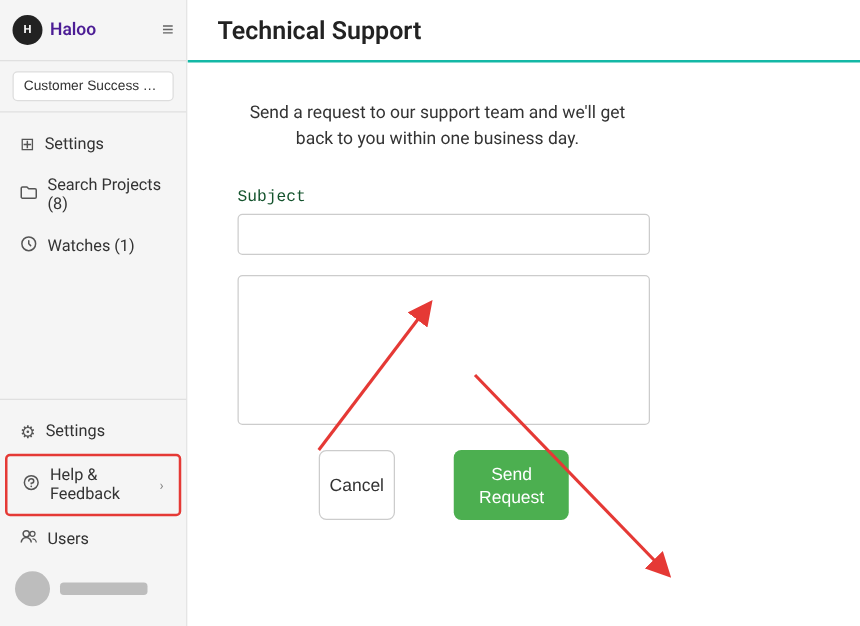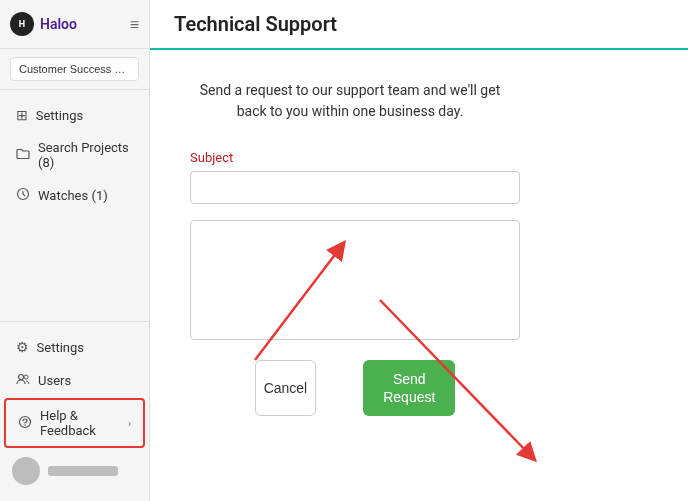--- a/index.html
+++ b/index.html
@@ -181,23 +181,24 @@
       margin-bottom: 28px;
     }
 
     .form-section {
       width: 100%;
       max-width: 330px;
     }
 
     .form-label {
       font-size: 13px;
-      color: #b91c1c;
+      color: #14532d;
       margin-bottom: 6px;
       display: block;
+      font-family: Liberation Mono, monospace;
     }
 
     .form-input {
       width: 100%;
       border: 1px solid #ccc;
       border-radius: 4px;
       padding: 8px 10px;
       font-size: 13px;
       outline: none;
       background: #fff;
@@ -296,43 +297,43 @@
         </svg>
       </span>
       <span>Watches (1)</span>
     </div>
   </div>
 
   <div class="sidebar-bottom">
     <div class="nav-item">
       <span class="nav-icon">⚙</span>
       <span>Settings</span>
-    </div>
-    <div class="nav-item">
-      <span class="nav-icon">
-        <svg width="14" height="14" viewBox="0 0 14 14" fill="none">
-          <circle cx="5" cy="5" r="2.5" stroke="#555" stroke-width="1.2"></circle>
-          <path d="M1 12c0-2.21 1.79-4 4-4s4 1.79 4 4" stroke="#555" stroke-width="1.2" fill="none"></path>
-          <circle cx="10" cy="5" r="2" stroke="#555" stroke-width="1"></circle>
-          <path d="M10 9c1.66 0 3 1.34 3 3" stroke="#555" stroke-width="1" fill="none"></path>
-        </svg>
-      </span>
-      <span>Users</span>
     </div>
     <div class="nav-item active-outline">
       <span class="nav-icon">
         <svg width="14" height="14" viewBox="0 0 14 14" fill="none">
           <circle cx="7" cy="7" r="5.5" stroke="#555" stroke-width="1.2"></circle>
           <circle cx="7" cy="10" r="0.7" fill="#555"></circle>
           <path d="M7 8V7.5C8 7.5 9 6.9 9 5.8 9 4.7 8.1 4 7 4 5.9 4 5 4.7 5 5.8" stroke="#555" stroke-width="1.2" fill="none" stroke-linecap="round"></path>
         </svg>
       </span>
       <span>Help &amp; Feedback</span>
       <span class="nav-item-arrow">›</span>
     </div>
+    <div class="nav-item">
+      <span class="nav-icon">
+        <svg width="14" height="14" viewBox="0 0 14 14" fill="none">
+          <circle cx="5" cy="5" r="2.5" stroke="#555" stroke-width="1.2"></circle>
+          <path d="M1 12c0-2.21 1.79-4 4-4s4 1.79 4 4" stroke="#555" stroke-width="1.2" fill="none"></path>
+          <circle cx="10" cy="5" r="2" stroke="#555" stroke-width="1"></circle>
+          <path d="M10 9c1.66 0 3 1.34 3 3" stroke="#555" stroke-width="1" fill="none"></path>
+        </svg>
+      </span>
+      <span>Users</span>
+    </div>
     <div class="sidebar-user">
       <div class="user-avatar"></div>
       <div class="user-name-bar"></div>
     </div>
   </div>
 </div>
 
 <div class="main">
   <div class="main-header">
     <h1 class="main-title">Technical Support</h1>

